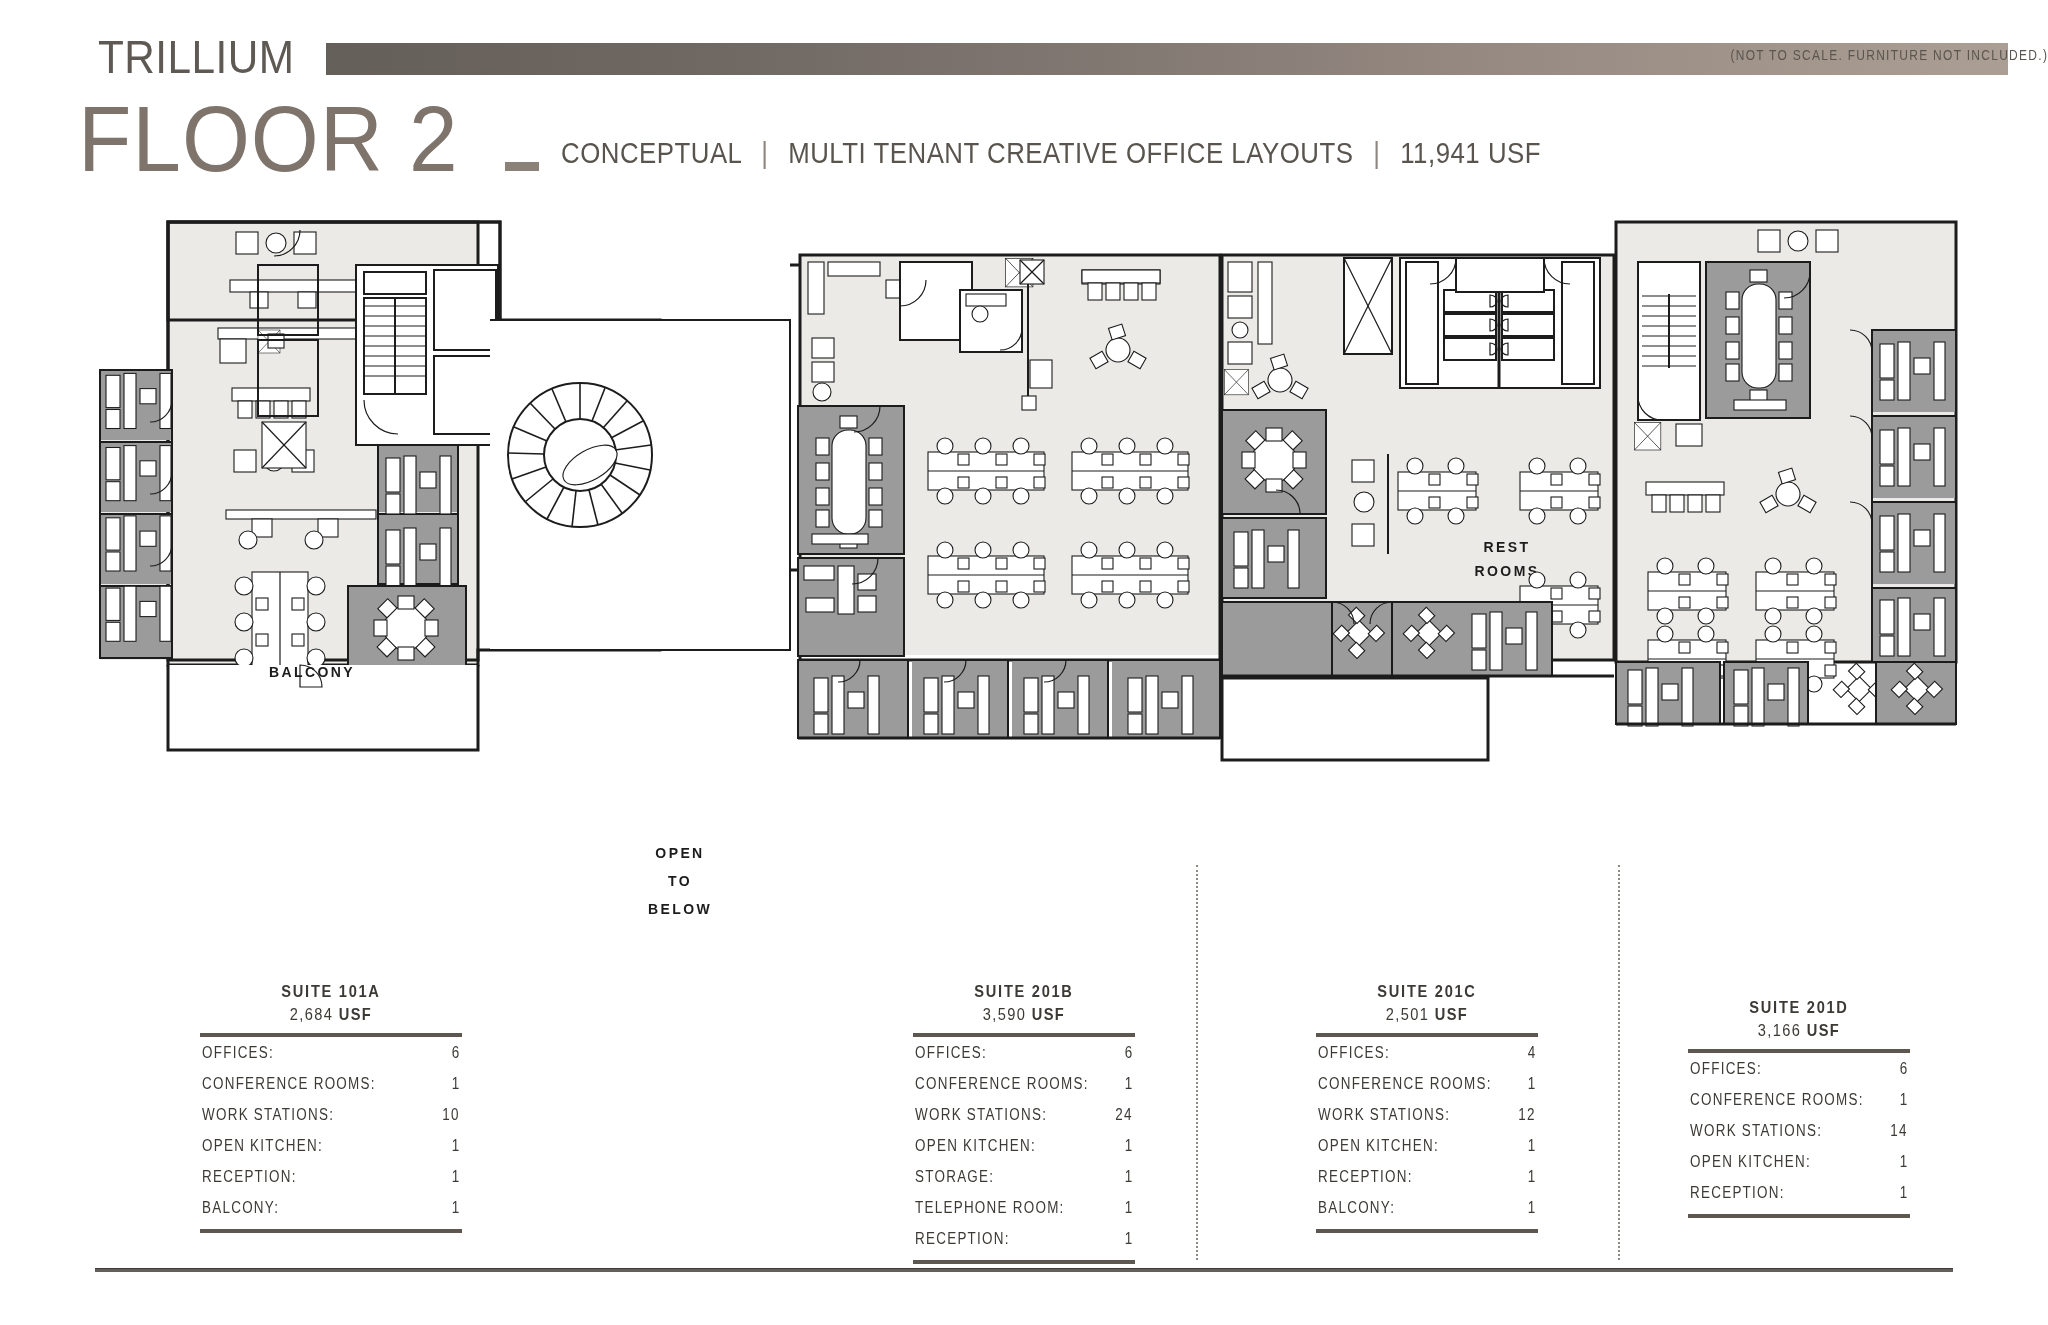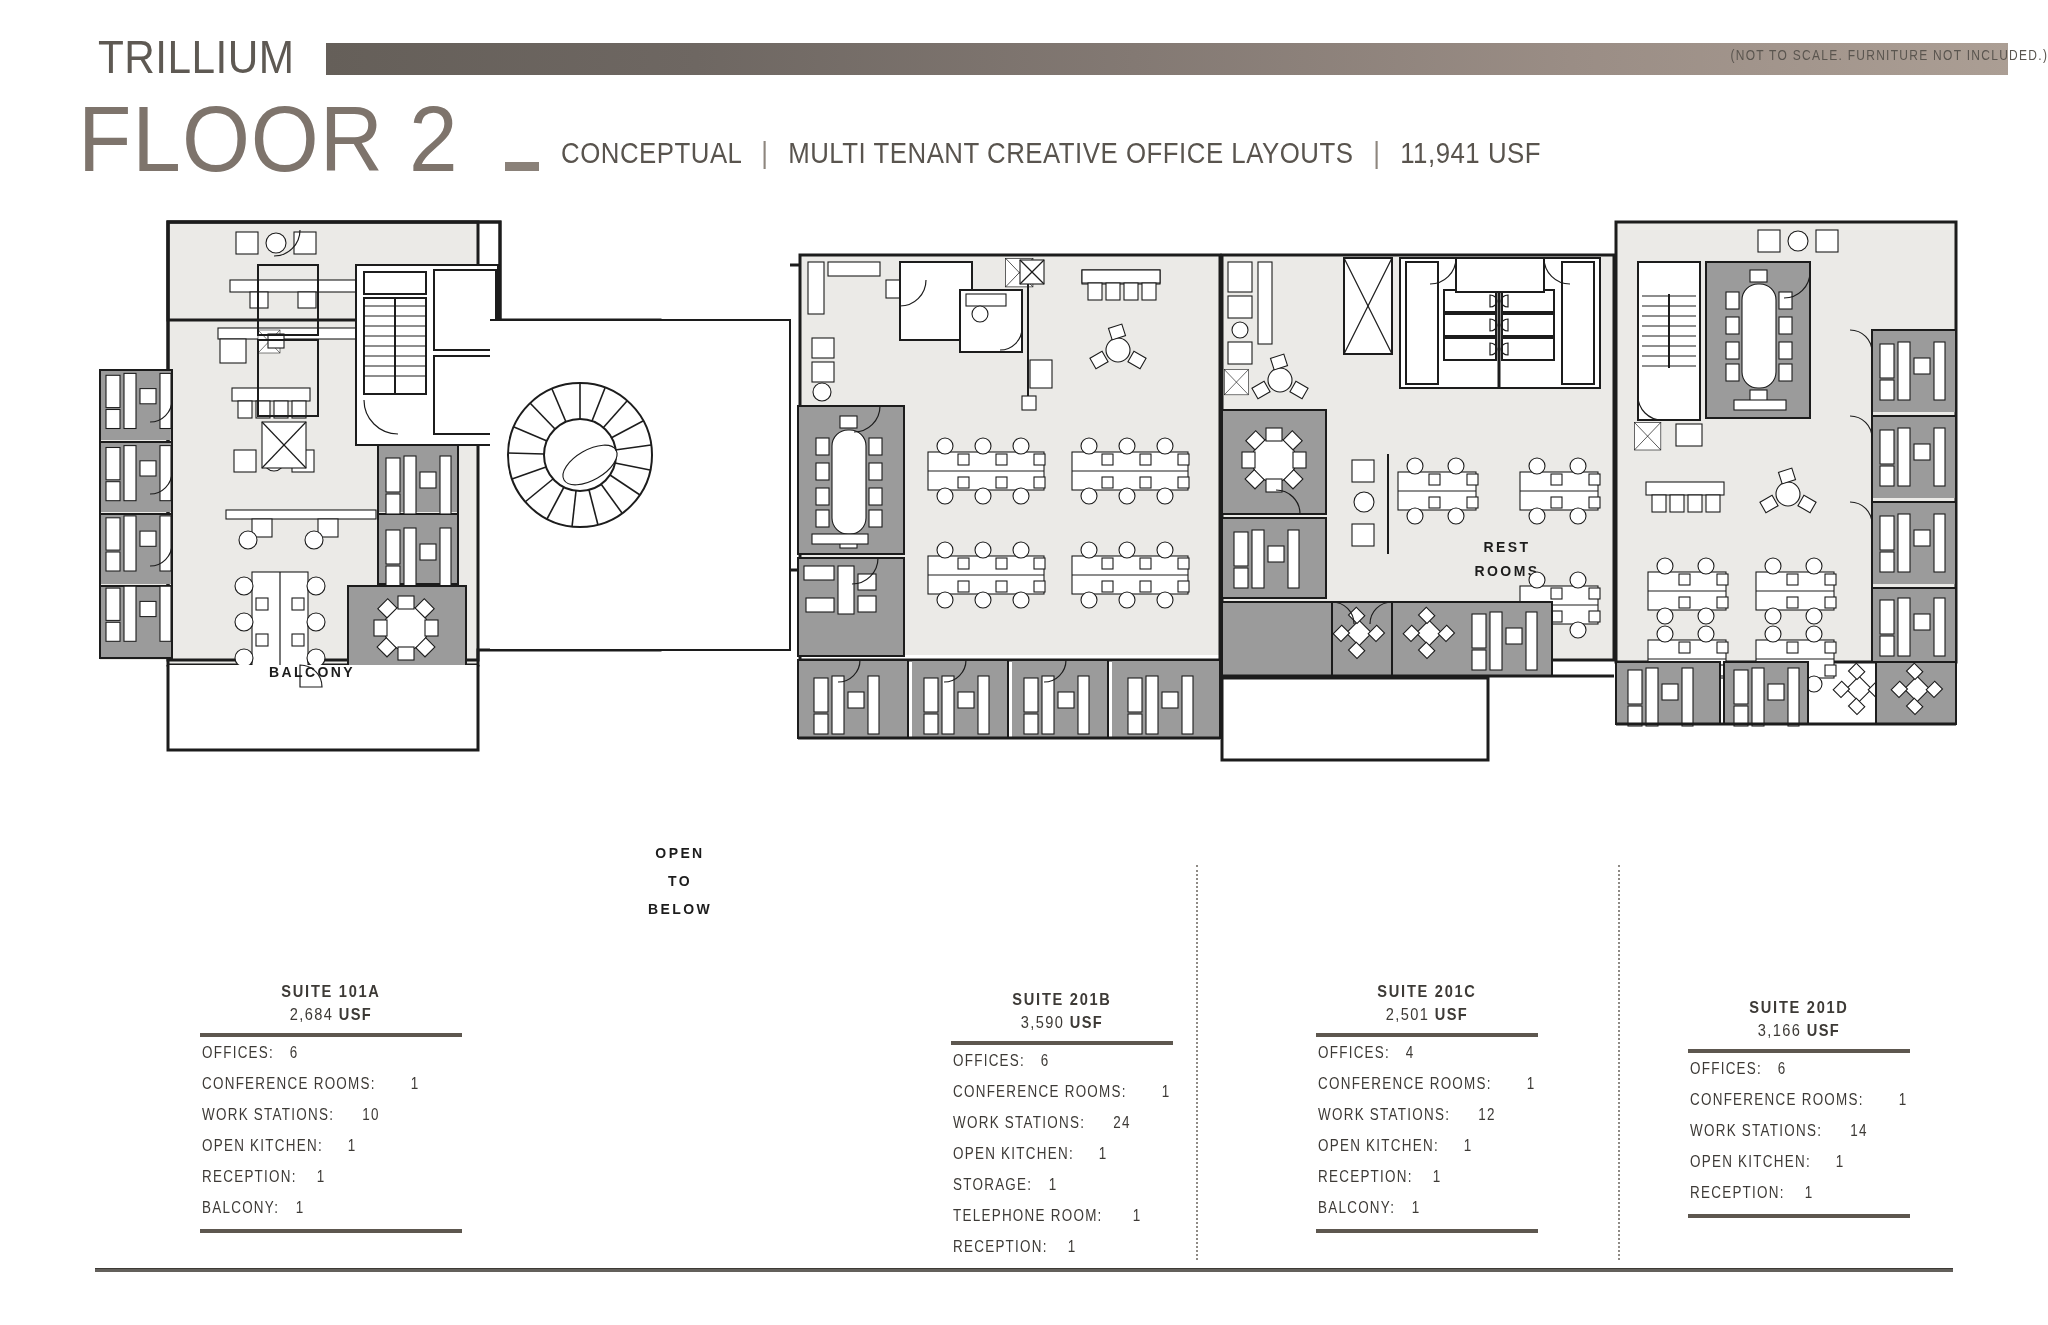--- a/index.html
+++ b/index.html
@@ -63,21 +63,21 @@
     transform:scaleX(0.86);transform-origin:center;display:block;
   }
   .suite-usf{
     font-size:17px;letter-spacing:1.6px;color:#3d3a36;display:block;
     transform:scaleX(0.86);transform-origin:center;
   }
   .suite-usf b{font-weight:700;}
   .rule-top{height:4px;background:#5d574f;margin-top:7px;}
   .rule-bot{height:4px;background:#5d574f;margin-top:6px;}
   .srow{
-    display:flex;align-items:baseline;
+    display:flex;justify-content:space-between;align-items:baseline;
     font-size:16px;letter-spacing:1.5px;color:#3d3a36;
     padding:7px 2px 6px 2px;
   }
   .srow .lbl{transform:scaleX(0.84);transform-origin:left center;white-space:nowrap;}
   .srow .val{transform:scaleX(0.84);transform-origin:right center;}
 
   .vdiv{position:absolute;top:-115px;width:0;border-left:2px dotted #8e8a85;height:395px;}
 
   #bottom-rule{
     position:absolute;left:95px;right:95px;top:1268px;height:3px;
@@ -682,21 +682,21 @@
         <span class="lbl">RECEPTION:</span>
         <span class="val">1</span>
       </div>
     <div class="srow">
         <span class="lbl">BALCONY:</span>
         <span class="val">1</span>
       </div>
     <div class="rule-bot"></div>
   </div>
 
-  <div class="suite" id="s1" style="left:951px;width:222px;margin-top:8px;">
+  <div class="suite" id="s1" style="left:913px;width:222px;">
     <div class="suite-head">
       <span class="suite-name">SUITE 201B</span>
       <span class="suite-usf"><span>3,590</span>&nbsp;<b>USF</b></span>
     </div>
     <div class="rule-top"></div>
     <div class="srow">
         <span class="lbl">OFFICES:</span>
         <span class="val">6</span>
       </div>
     <div class="srow">

